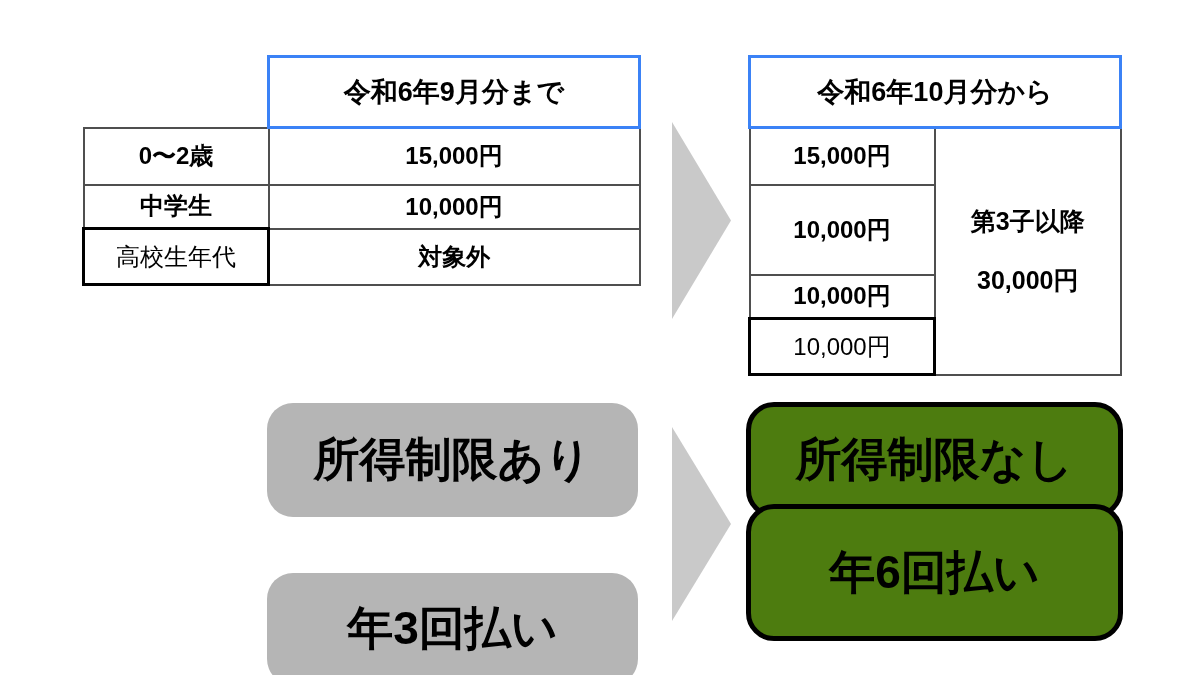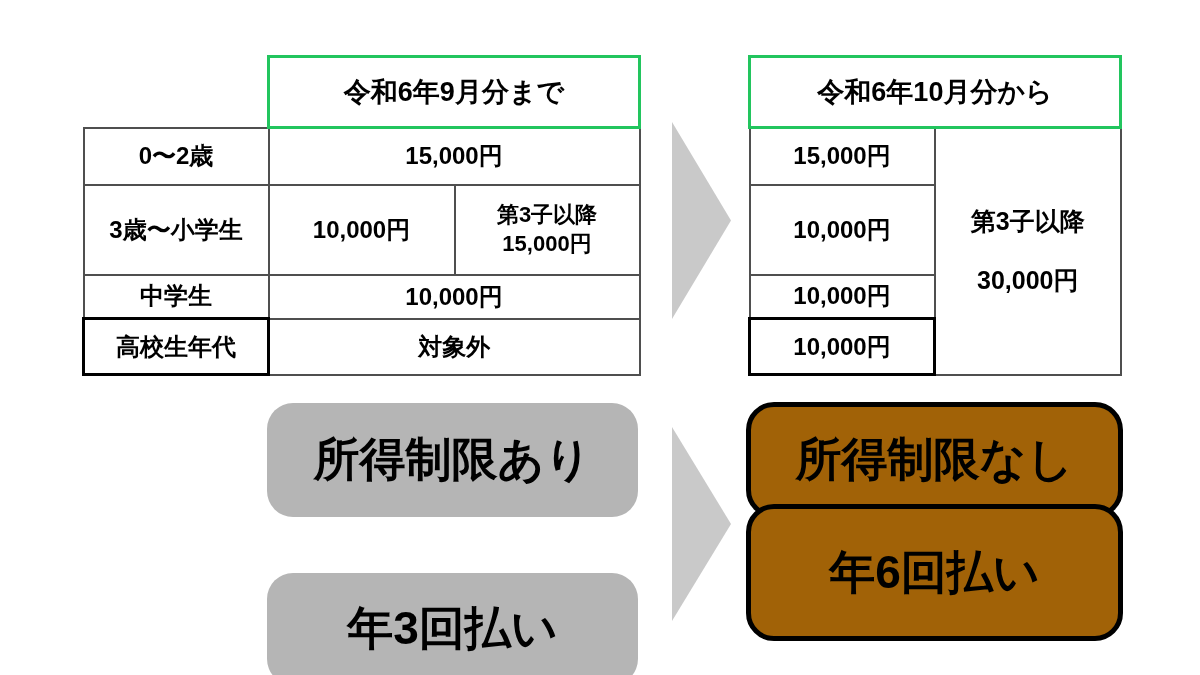--- a/index.html
+++ b/index.html
@@ -9,44 +9,44 @@
   }
   
   table.tbl{position:absolute;border-collapse:collapse;table-layout:fixed;}
   table.left-tbl{left:82px;top:55px;width:556px;}
   table.right-tbl{left:748px;top:55px;width:371px;}
   .tbl td{
     border:2px solid #4f4f4f;text-align:center;vertical-align:middle;
     font-size:24px;font-weight:600;padding:0;
   }
   .tbl td.blank{border:none;}
-  .tbl td.hdr{border:3px solid #22c55e;font-size:27px;font-weight:800;}
+  .tbl td.hdr{border:3px solid #3b82f6;font-size:27px;font-weight:800;}
   .tbl td.thick{border:3px solid #000;}
-  .tbl td.bold{font-weight:700;}
+  .tbl td.bold{font-weight:400;}
   .tbl td.multiline{white-space:pre-line;font-size:22px;line-height:1.3;}
   tr.rh{height:71px;}
   tr.ra{height:57px;}
   tr.rb{height:90px;}
   tr.rc{height:44px;margin-top:14px;}
   tr.rd{height:56px;}
   .third-inner{display:flex;flex-direction:column;align-items:center;gap:26px;
     font-size:25px;font-weight:800;}
   
   .arrow{position:absolute;background:#c9c9c9;clip-path:polygon(0 0,100% 50%,0 100%);}
   .arrow-top{left:672px;top:122px;width:59px;height:197px;}
   .arrow-bottom{left:672px;top:427px;width:59px;height:194px;}
   
   .bigbox{
     position:absolute;display:flex;align-items:center;justify-content:center;
     font-size:46px;font-weight:800;box-sizing:border-box;
   }
   .gray-box{background:#b5b5b5;border-radius:26px;left:267px;width:371px;}
   .gray-box.row1{top:403px;height:114px;}
   .gray-box.row2{top:537px;height:112px;margin-top:36px;}
-  .white-box{background:#a16207;border:5px solid #000;border-radius:28px;left:746px;width:377px;}
+  .white-box{background:#4d7c0f;border:5px solid #000;border-radius:28px;left:746px;width:377px;}
   .white-box.row1{top:402px;height:116px;}
   .white-box.row2{top:504px;height:137px;}
 </style>
 </head>
 <body>
 
 <div class="canvas">
 
   <table class="tbl left-tbl">
     <colgroup>
@@ -55,26 +55,20 @@
         <col style="width:185px">
       </colgroup>
     <tbody>
         <tr class="rh">
       <td class="blank"></td>
       <td colspan="2" class="hdr">令和6年9月分まで</td>
     </tr>
     <tr class="ra">
       <td>0〜2歳</td>
       <td colspan="2">15,000円</td>
-    </tr>
-    <tr class="rb">
-      <td>3歳〜小学生</td>
-      <td>10,000円</td>
-      <td class="multiline">第3子以降
-15,000円</td>
     </tr>
     <tr class="rc">
       <td>中学生</td>
       <td colspan="2">10,000円</td>
     </tr>
     <tr class="rd">
       <td class="thick bold">高校生年代</td>
       <td colspan="2">対象外</td>
     </tr>
   </tbody>

